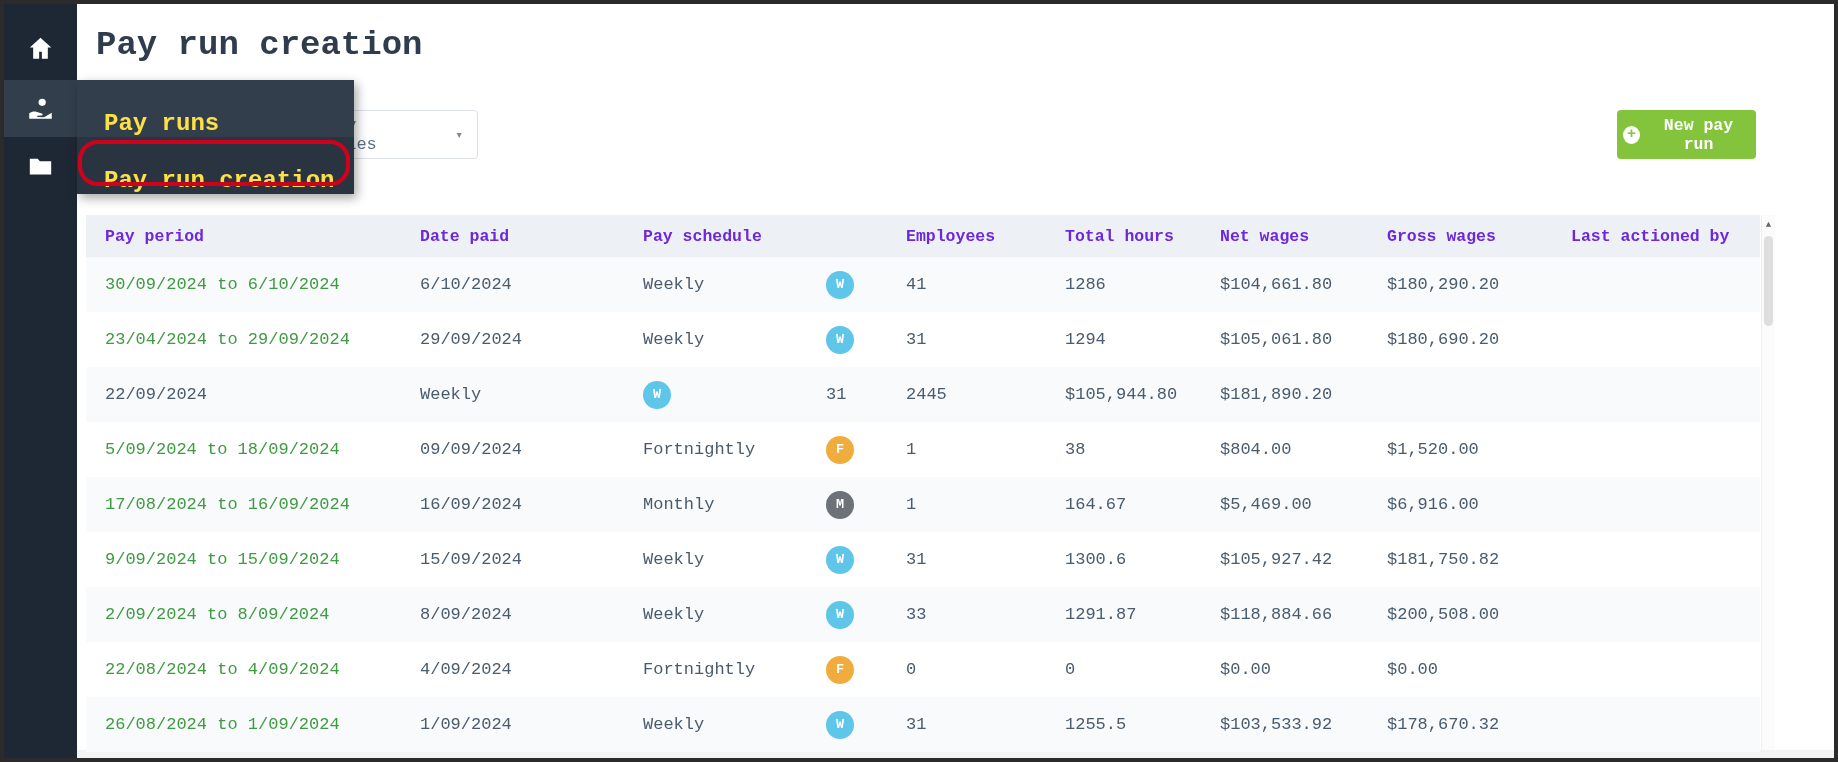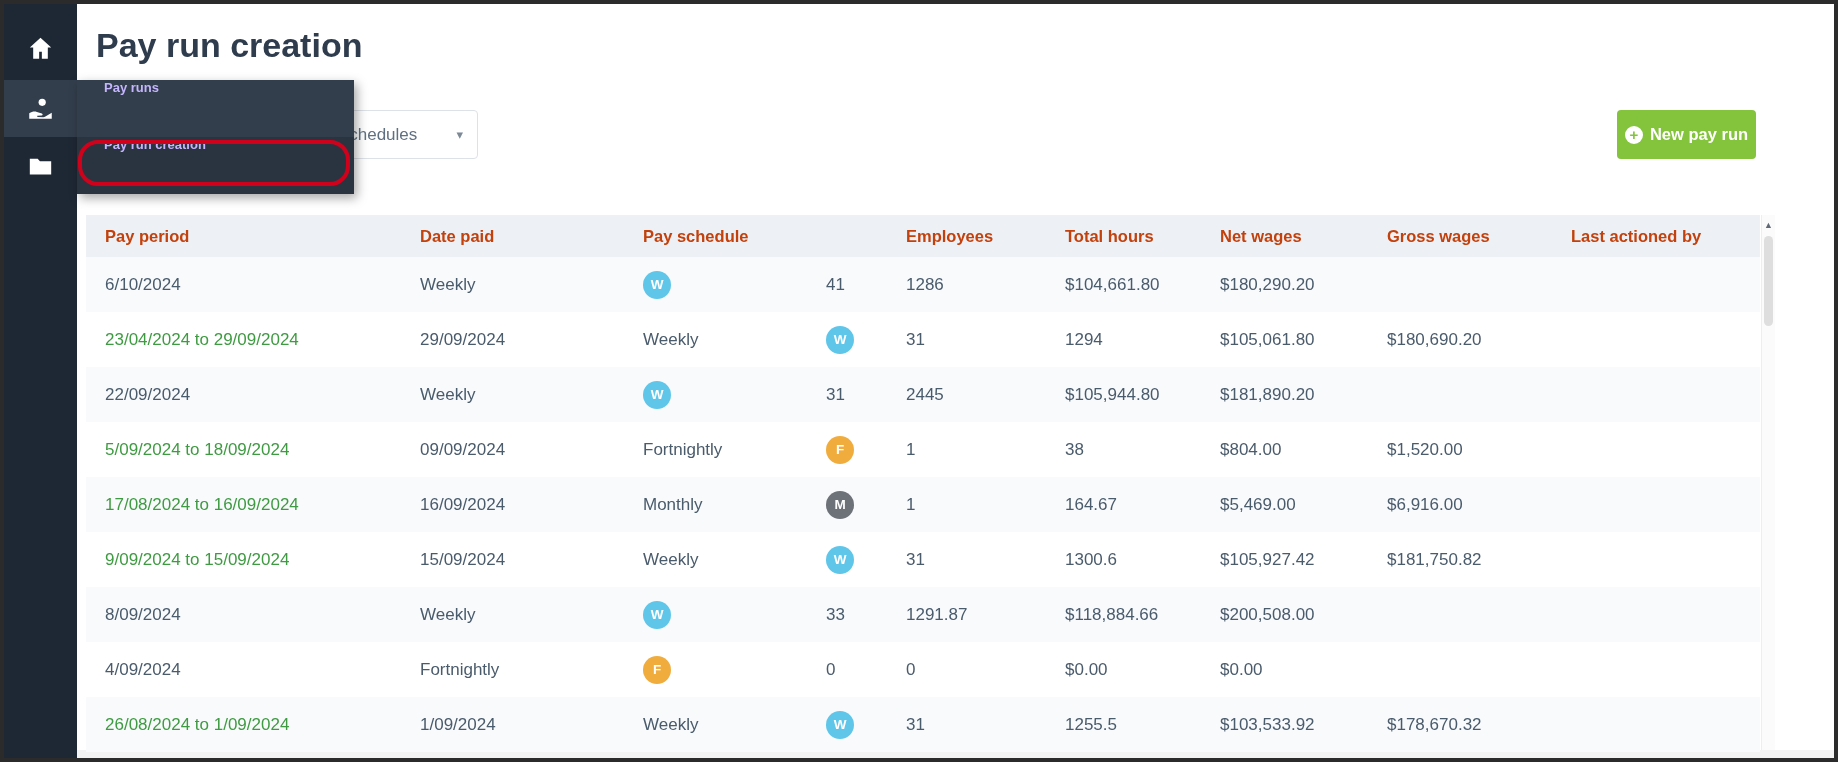--- a/index.html
+++ b/index.html
@@ -10,21 +10,21 @@
     --badge-monthly:#6d7278;
     --annotation-red:#d0021b;
   }
   *{box-sizing:border-box;}
   body{
     margin:0; width:1838px; height:762px;
     background:#fff; border:4px solid #2b2b2b;
     font-family:"Liberation Sans","DejaVu Sans",sans-serif;
     overflow:hidden;
   }
-  .screen{position:relative; width:1830px; height:754px; overflow:hidden; background:#fff;}
+  .screen{position:relative; width:1830px; height:754px; overflow:hidden; background:#fff;font-family:Liberation Mono, monospace;}
 
   
   .sidebar{position:absolute; left:0; top:0; width:73px; height:100%; background:#1e2734; z-index:5;}
   .side-hl{position:absolute; left:0; top:76px; width:73px; height:57px; background:#333e4c;}
   .side-btn{position:absolute; left:0; width:73px; height:52px; background:transparent; border:none;
     display:flex; align-items:center; justify-content:center; cursor:pointer; padding:0;}
   .side-btn svg{width:27px; height:27px;}
 
   
   .page-title{position:absolute; left:92px; top:22px; margin:0; font-size:34px; font-weight:600; color:#2e3c4e; z-index:1;}
@@ -37,31 +37,31 @@
   .new-btn{position:absolute; left:1613px; top:106px; width:139px; height:49px;
     background:var(--button-green); border:none; border-radius:4px; color:#fff;
     font-size:16.5px; font-weight:700; display:flex; align-items:center; justify-content:center;
     gap:7px; cursor:pointer; z-index:2; font-family:inherit;}
   .plus{width:18px; height:18px; border-radius:50%; background:#fff; color:var(--button-green);
     font-size:15px; font-weight:700; display:flex; align-items:center; justify-content:center; line-height:1;}
 
   
   .flyout{position:absolute; left:73px; top:76px; width:277px; z-index:10;
     background:#2a3441; box-shadow:3px 4px 10px rgba(0,0,0,.35);}
-  .fly-item{height:57px; display:flex; align-items:flex-start; padding-left:27px;
-    color:#c4b5fd; font-size:13px; font-weight:600; cursor:pointer;}
+  .fly-item{height:57px; display:flex; align-items:flex-end; padding-left:27px;
+    color:#fde047; font-size:24px; font-weight:600; cursor:pointer;}
   .fly-item-1{background:#333e4c;}
 
   .annotation{position:absolute; left:74px; top:136px; width:272px; height:46px;
     border:4px solid var(--annotation-red); border-radius:20px; z-index:11; pointer-events:none;}
 
   
   .table{position:absolute; left:82px; top:211px; width:1674px; z-index:1;}
   .thead,.row{display:grid; grid-template-columns:315px 223px 183px 80px 159px 155px 167px 184px 208px; align-items:center;}
-  .thead{height:42px; background:#edf1f6; color:#c2410c; font-size:16.5px; font-weight:700;}
+  .thead{height:42px; background:#edf1f6; color:#6d28d9; font-size:16.5px; font-weight:700;}
   .th,.td{padding-left:19px; text-align:left; overflow:hidden; white-space:nowrap;}
   .row{height:55px; font-size:17px; color:#4a5b6c; background:#fff;}
   .row:nth-child(odd){background:#f8fafc;}
   .link{color:var(--green-link); text-decoration:none; cursor:pointer;}
   .badge{width:28px; height:28px; border-radius:50%; display:flex; align-items:center; justify-content:center;
     color:#fff; font-size:13.5px; font-weight:700;}
   .badge-weekly{background:var(--badge-weekly);}
   .badge-fortnightly{background:var(--badge-fortnightly);}
   .badge-monthly{background:var(--badge-monthly);}
 
@@ -126,20 +126,21 @@
       <div class="th">Pay schedule</div>
       <div class="th"></div>
       <div class="th">Employees</div>
       <div class="th">Total hours</div>
       <div class="th">Net wages</div>
       <div class="th">Gross wages</div>
       <div class="th">Last actioned by</div>
     </div>
     <div class="tbody">
   <div class="row">
+    <div class="td"><a class="link">30/09/2024 to 6/10/2024</a></div>
     <div class="td">6/10/2024</div>
     <div class="td">Weekly</div>
     <div class="td">
             <span class="badge badge-weekly">W</span>
           </div>
     <div class="td">41</div>
     <div class="td">1286</div>
     <div class="td">$104,661.80</div>
     <div class="td">$180,290.20</div>
     <div class="td"></div>
@@ -208,33 +209,35 @@
             <span class="badge badge-weekly">W</span>
           </div>
     <div class="td">31</div>
     <div class="td">1300.6</div>
     <div class="td">$105,927.42</div>
     <div class="td">$181,750.82</div>
     <div class="td"></div>
   </div>
 
   <div class="row">
+    <div class="td"><a class="link">2/09/2024 to 8/09/2024</a></div>
     <div class="td">8/09/2024</div>
     <div class="td">Weekly</div>
     <div class="td">
             <span class="badge badge-weekly">W</span>
           </div>
     <div class="td">33</div>
     <div class="td">1291.87</div>
     <div class="td">$118,884.66</div>
     <div class="td">$200,508.00</div>
     <div class="td"></div>
   </div>
 
   <div class="row">
+    <div class="td"><a class="link">22/08/2024 to 4/09/2024</a></div>
     <div class="td">4/09/2024</div>
     <div class="td">Fortnightly</div>
     <div class="td">
             <span class="badge badge-fortnightly">F</span>
           </div>
     <div class="td">0</div>
     <div class="td">0</div>
     <div class="td">$0.00</div>
     <div class="td">$0.00</div>
     <div class="td"></div>

